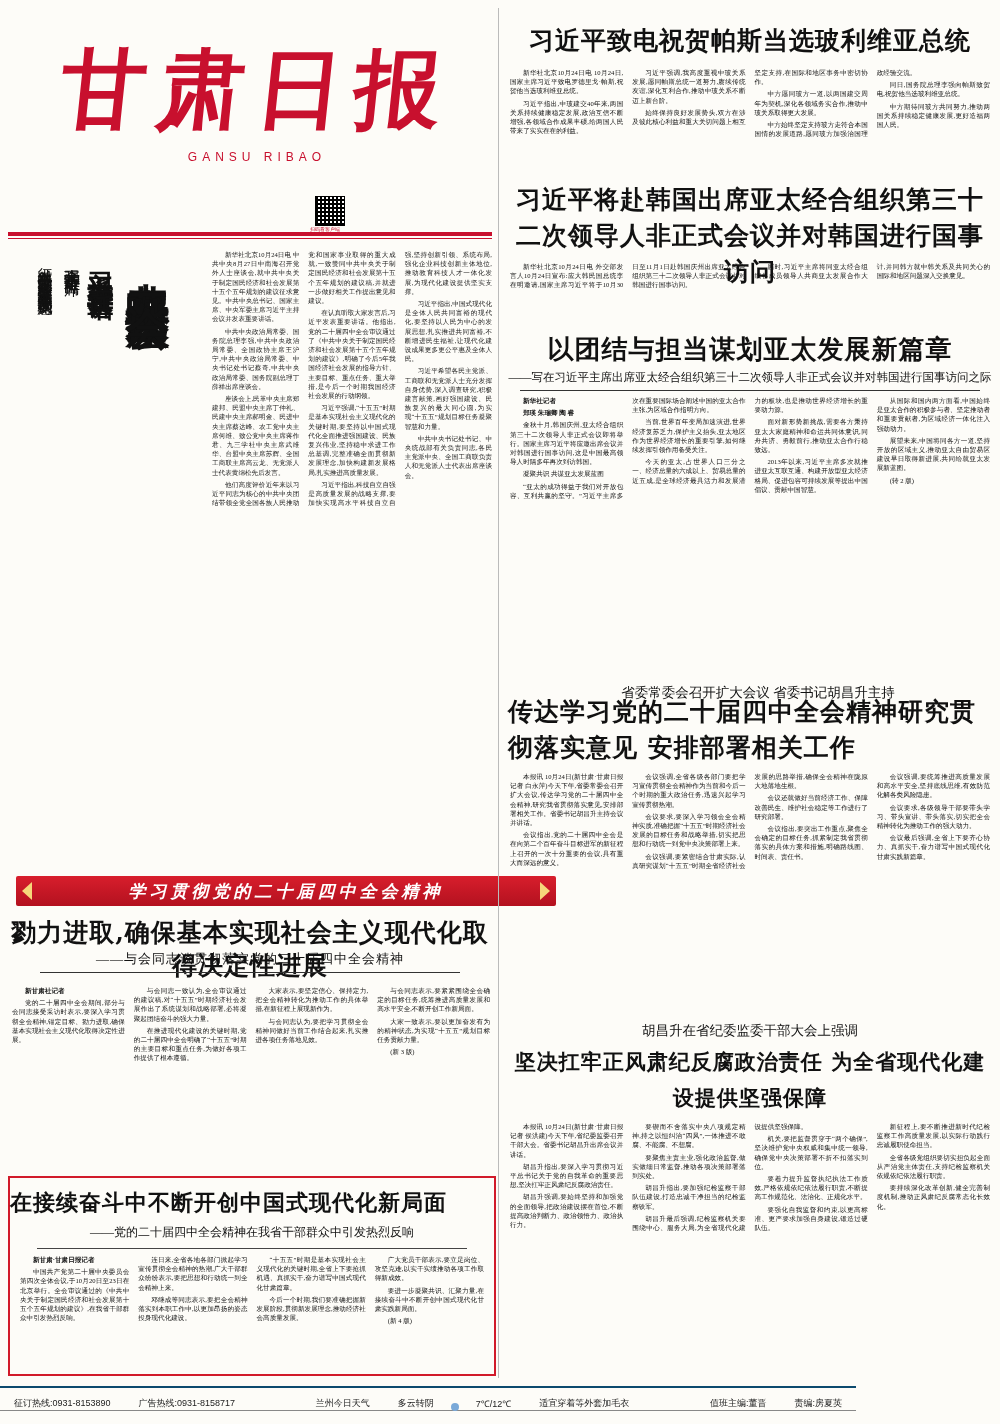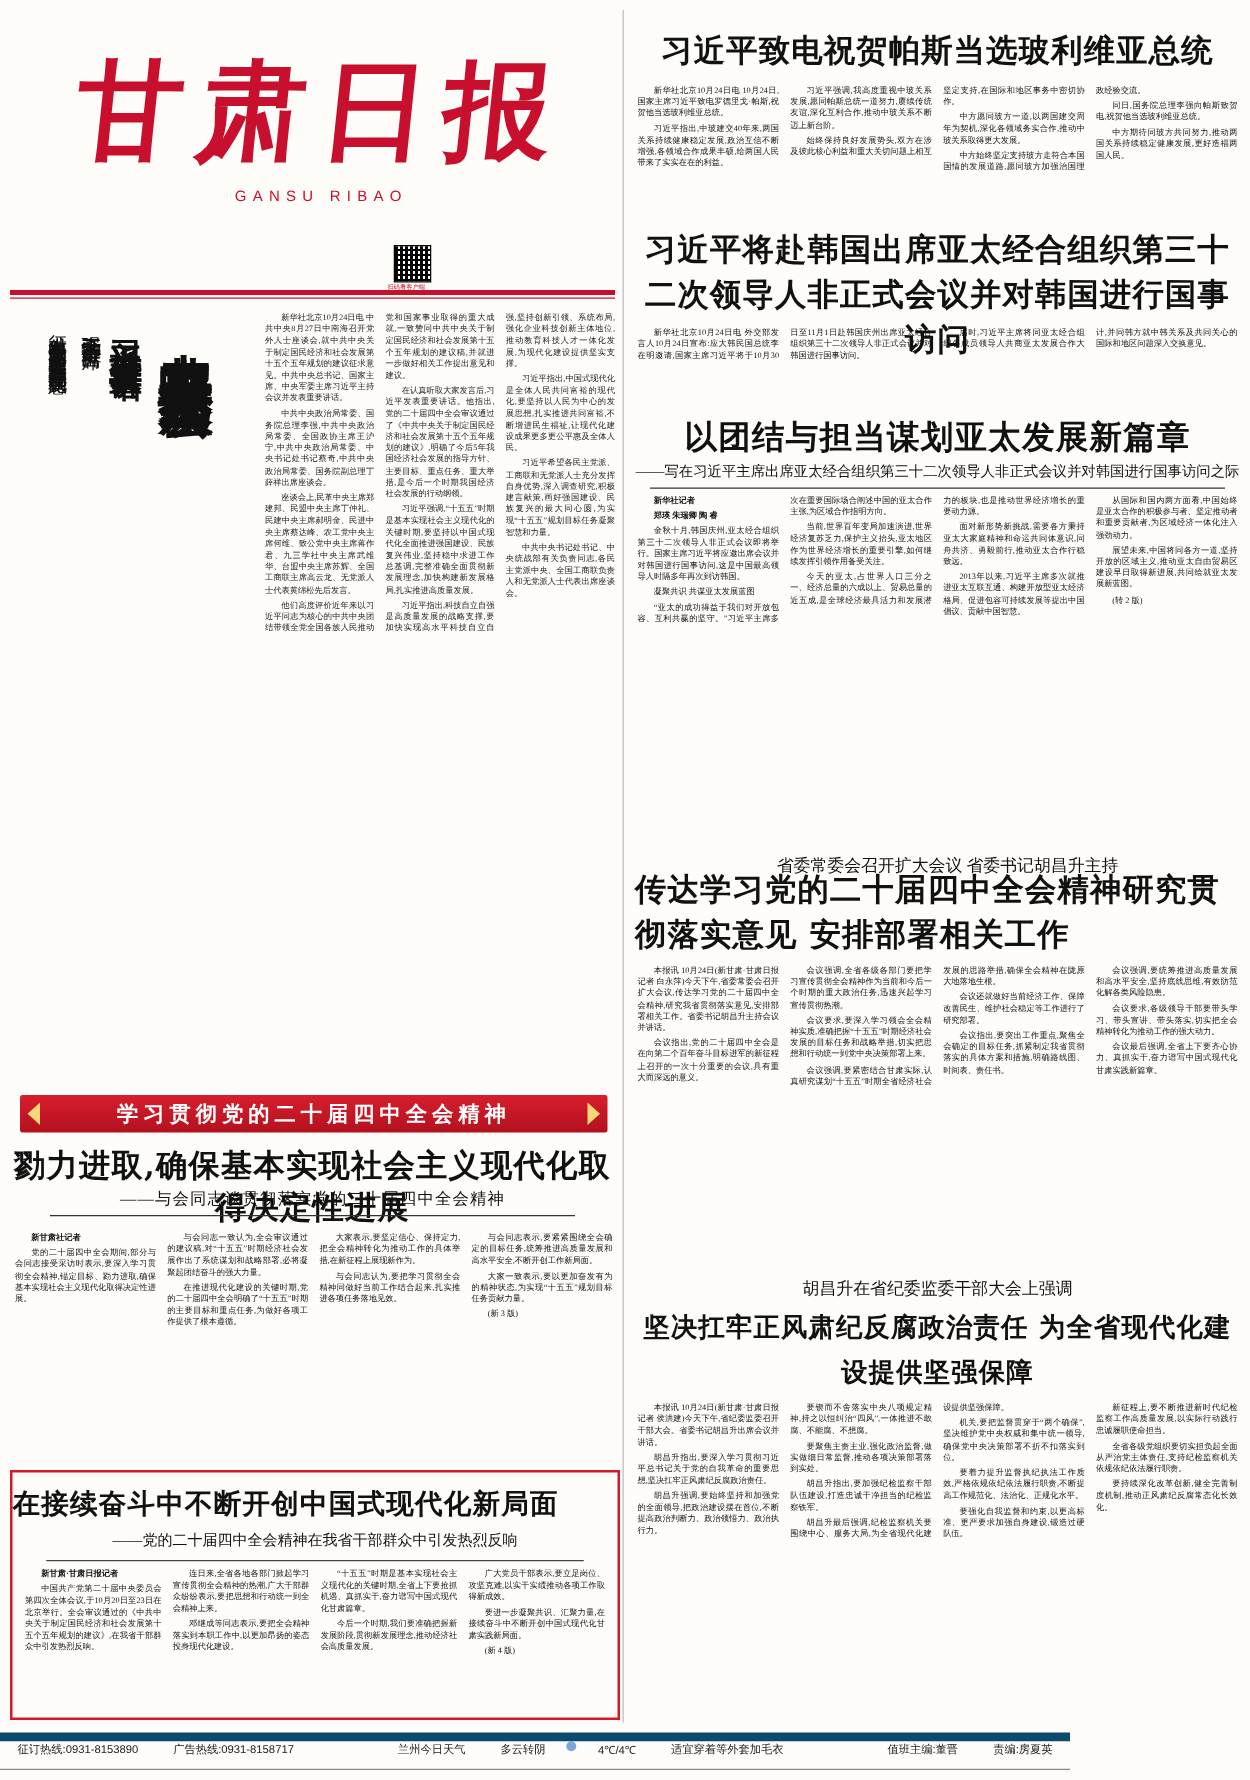--- a/index.html
+++ b/index.html
@@ -74,26 +74,27 @@
   }
 
   
   .lcols{position:absolute;left:212px;top:250px;width:280px;height:610px;
     column-count:3;column-gap:9px;column-rule:0;
     font-size:6.6px;line-height:9.2px;text-align:justify;color:#1a1a1a;}
   .lcols p{margin:0 0 3px 0;text-indent:13px;}
 
   
   .banner{
-    position:absolute;left:16px;top:876px;width:470px;height:30px;
+    position:absolute;left:16px;top:876px;width:540px;height:30px;
     background:linear-gradient(180deg,#d81e2c,#b3111f);
     border-radius:2px;
     color:#fff;font-size:17px;font-weight:700;letter-spacing:4px;
     display:flex;align-items:center;justify-content:center;
     font-family:"DejaVu Serif",serif;
+    font-style:italic;
   }
   .banner:before,.banner:after{
     content:"";position:absolute;top:6px;width:0;height:0;
     border-top:9px solid transparent;border-bottom:9px solid transparent;
   }
   .banner:before{left:6px;border-right:10px solid #f6d77a;}
   .banner:after{right:6px;border-left:10px solid #f6d77a;}
 
   .h2-left{
     position:absolute;left:8px;top:916px;width:484px;text-align:center;
@@ -158,22 +159,22 @@
 
   .r5kicker{position:absolute;left:508px;top:1022px;width:484px;font-size:13.5px;text-align:center;}
   .r5{position:absolute;left:508px;top:1044px;width:484px;font-size:21px;line-height:36px;text-align:center;}
   .r5cols{position:absolute;left:510px;top:1122px;width:480px;height:250px;
     column-count:4;column-gap:9px;font-size:6.6px;line-height:9.2px;text-align:justify;}
   .r5cols p{margin:0 0 3px 0;text-indent:13px;}
 
   
   .footer{
     position:absolute;left:0;top:1386px;width:856px;height:22px;
-    border-top:7px solid #0c4a6e;border-bottom:1px solid #888;
-    display:flex;align-items:flex-start;
+    border-top:2px solid #0c4a6e;border-bottom:1px solid #888;
+    display:flex;align-items:flex-end;
     font-size:9px;font-family:"Liberation Sans",sans-serif;color:#222;
   }
   .footer .f{padding:0 14px;white-space:nowrap;}
   .footer .spacer{flex:1;}
   .weather-dot{display:inline-block;width:8px;height:8px;border-radius:50%;background:#7aa9d8;margin:0 3px -1px 3px;}
 </style>
 </head>
 <body>
 
 <div class="page">
@@ -312,20 +313,20 @@
       <p>要持续深化改革创新,健全完善制度机制,推动正风肃纪反腐常态化长效化。</p>
     </div>
 
   <div class="footer">
     <span class="f">征订热线:0931-8153890</span>
     <span class="f">广告热线:0931-8158717</span>
     <span class="spacer"></span>
     <span class="f">兰州今日天气</span>
     <span class="f">多云转阴</span>
     <span class="weather-dot"></span>
-    <span class="f">4℃/4℃</span>
+    <span class="f">7℃/12℃</span>
     <span class="f">适宜穿着等外套加毛衣</span>
     <span class="spacer"></span>
     <span class="f">值班主编:董晋</span>
     <span class="f">责编:房夏英</span>
   </div>
 
 </div>
 
 </body></html>

